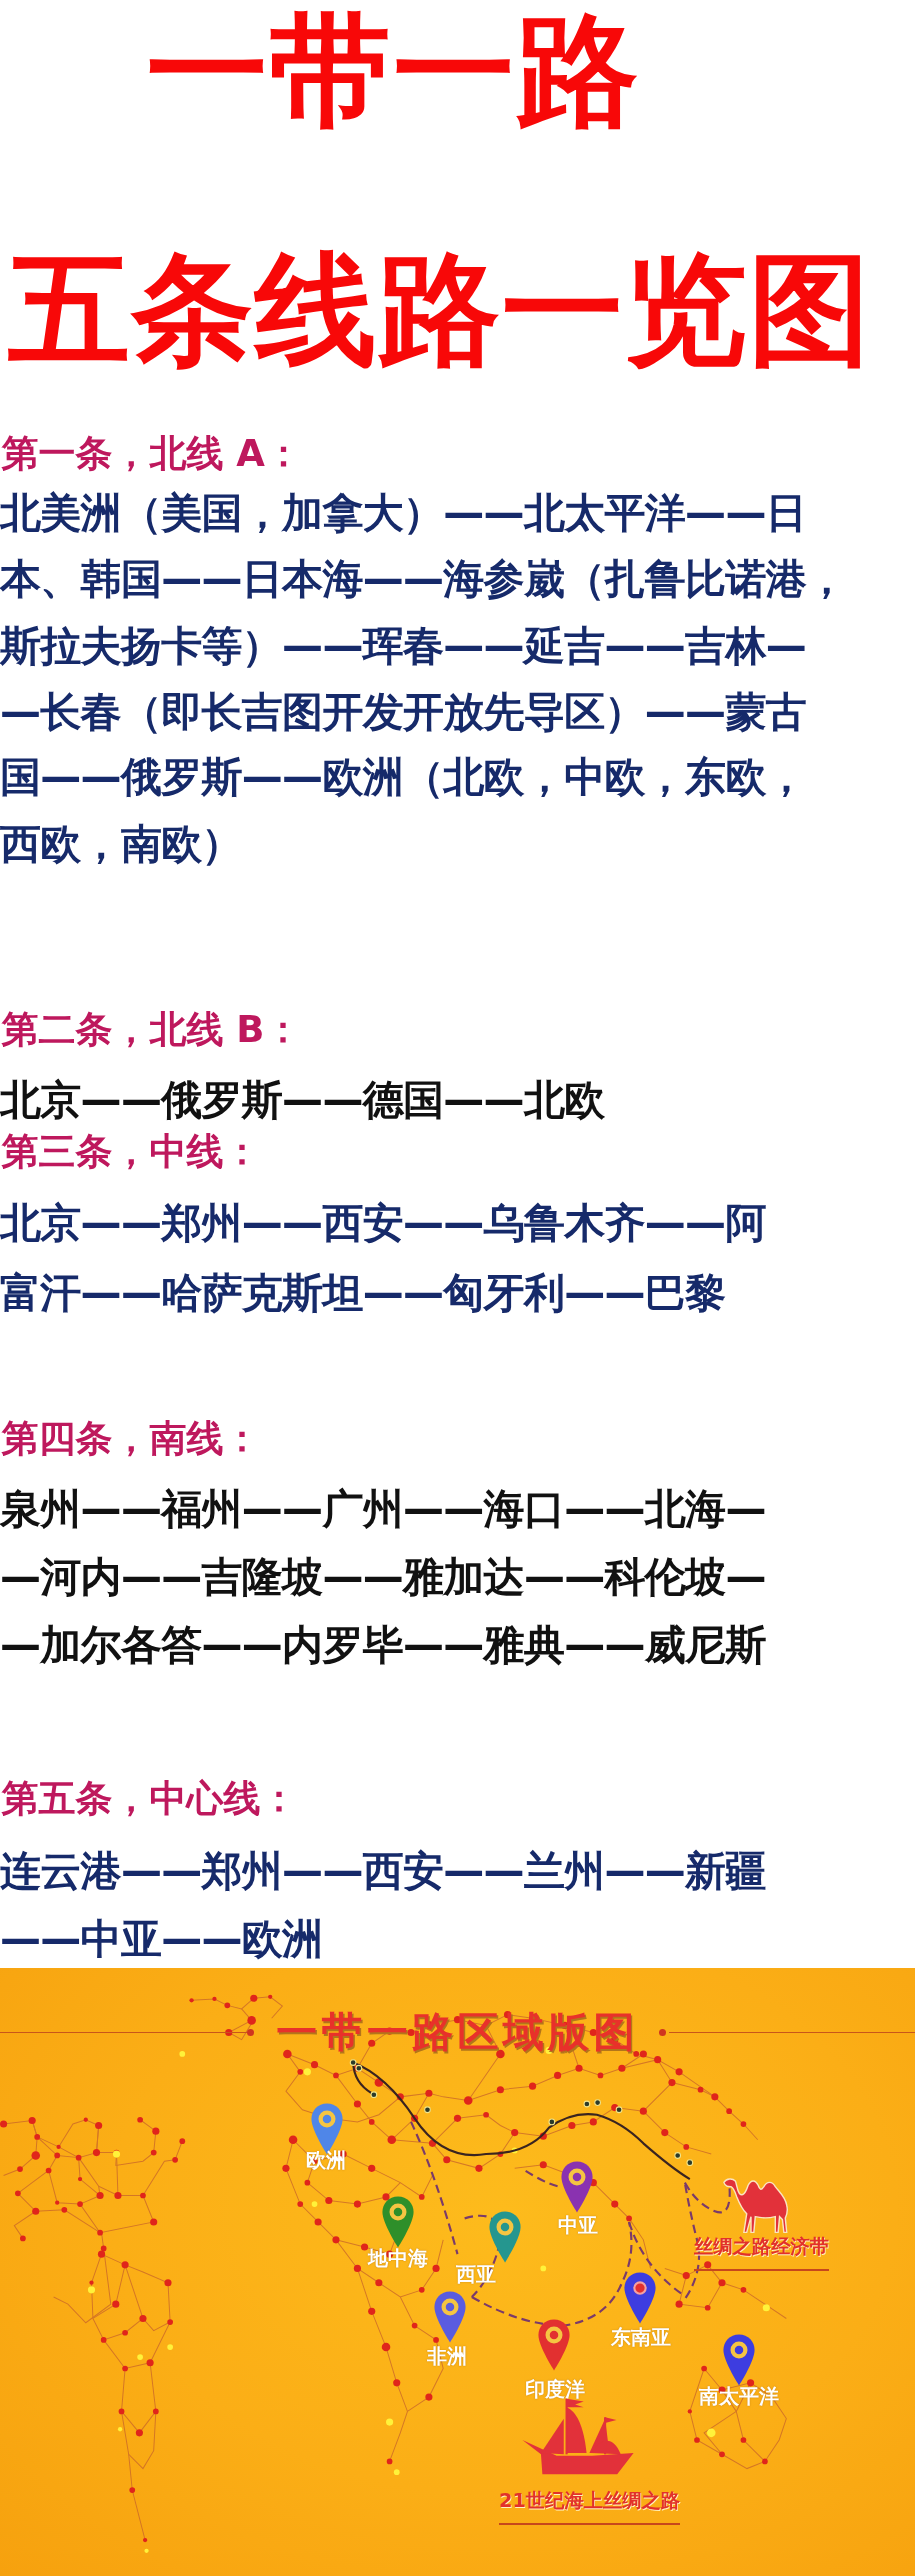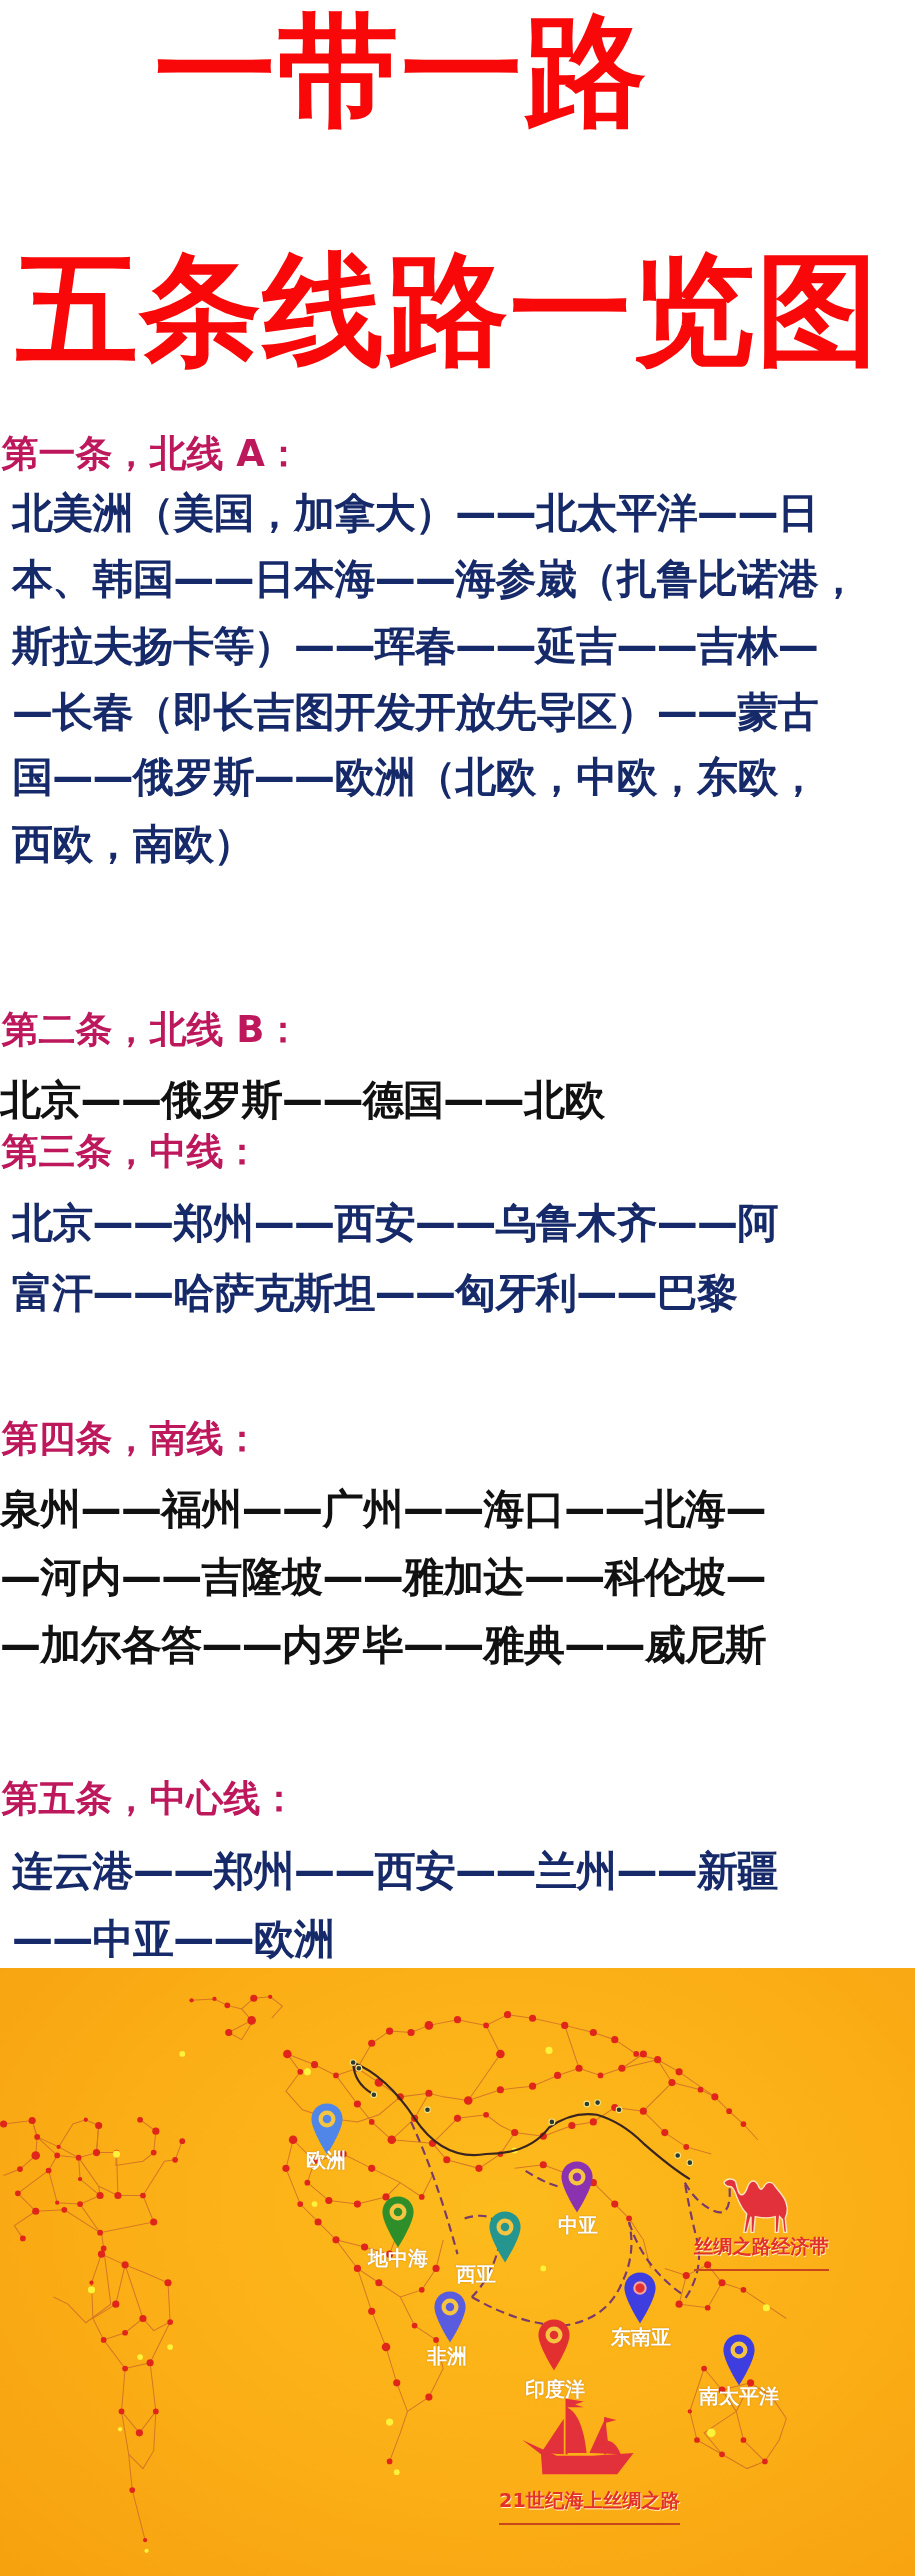--- a/index.html
+++ b/index.html
@@ -1,25 +1,25 @@
 <!DOCTYPE html>
 <html style="font-size:11.4px"><head>
 <meta charset="utf-8">
 <style>
   html, body { margin: 0; padding: 0; background: #ffffff; }
   body { width: 915px; height: 2576px; position: relative; overflow: hidden;
          font-family: "DejaVu Sans", "Liberation Sans", sans-serif; }
-  .title { position: absolute; left: 16px; width: 770px; text-align: center;
+  .title { position: absolute; left: 8px; width: 770px; text-align: center;
            color: #f80808; font-weight: bold; font-size: 122px; line-height: 143px;
            letter-spacing: 1.4px; white-space: nowrap; }
   .heading { position: absolute; left: 1.4px; color: #be185d; font-weight: bold;
              font-size: 37px; line-height: 46px; white-space: nowrap; }
   .line { position: absolute; left: 0; font-weight: bold; font-size: 41px;
           line-height: 50px; white-space: nowrap; letter-spacing: -0.7px; }
-  .blue { color: #162a6a; padding-left: 12px; }
+  .blue { color: #162a6a; }
   .black { color: #111111; }
 
   .map { position: absolute; left: 0; top: 1968px; width: 915px; height: 608px;
          background: radial-gradient(ellipse at 55% 40%, #fdbb1c 0%, #fbae16 55%, #f6a10e 100%);
          overflow: hidden; }
   .map-title-wrap { position: absolute; left: 0; top: 43px; width: 915px; height: 43px; }
   .map-rule { position: absolute; top: 21px; height: 1.4px; background: #c9561a; }
   .map-dot { position: absolute; top: 18px; width: 7.2px; height: 7.2px; border-radius: 50%; background: #d0351f; }
   .map-title { position: absolute; left: 0; width: 915px; top: 0; text-align: center;
                font-size: 41px; line-height: 43px; font-weight: bold; color: #e8312a;
@@ -324,20 +324,27 @@
     <g stroke="#7a3a6a" stroke-width="3" fill="none" stroke-dasharray="12 7">
       <path d="M 575 215 Q 610 290 640 400"></path>
       <path d="M 650 350 Q 700 335 700 380 Q 690 430 660 460"></path>
       <path d="M 660 460 Q 730 500 790 500 Q 850 490 870 440 Q 890 400 880 355"></path>
       <path d="M 880 355 Q 900 420 960 460 Q 985 420 975 380 Q 965 340 958 300"></path>
       <path d="M 958 300 Q 975 330 1000 340 Q 1025 350 1020 300"></path>
       <path d="M 780 305 Q 760 300 730 280"></path>
     </g>
   </svg>
 
+  <div class="map-title-wrap">
+    <div class="map-rule" style="left:0;width:247px;"></div>
+    <div class="map-dot" style="left:247px;"></div>
+    <div class="map-title">一带一路区域版图</div>
+    <div class="map-dot" style="left:659px;"></div>
+    <div class="map-rule" style="left:669px;width:247px;"></div>
+  </div>
 
   <svg class="pin" style="left:310px;top:134px;" width="34" height="54" viewBox="0 0 48 76">
     <path d="M24 2 C11 2 2 12 2 24 C2 40 24 74 24 74 C24 74 46 40 46 24 C46 12 37 2 24 2 Z" fill="#4f86e8"></path>
     <circle cx="24" cy="24" r="9" fill="none" stroke="#f5c542" stroke-width="6"></circle>
   </svg>
   <div class="pin-label" style="left:326px;top:182px;">欧洲</div>
 
   <svg class="pin" style="left:381px;top:227px;" width="34" height="54" viewBox="0 0 48 76">
     <path d="M24 2 C11 2 2 12 2 24 C2 40 24 74 24 74 C24 74 46 40 46 24 C46 12 37 2 24 2 Z" fill="#2e8f2a"></path>
     <circle cx="24" cy="24" r="9" fill="none" stroke="#f5c542" stroke-width="6"></circle>

